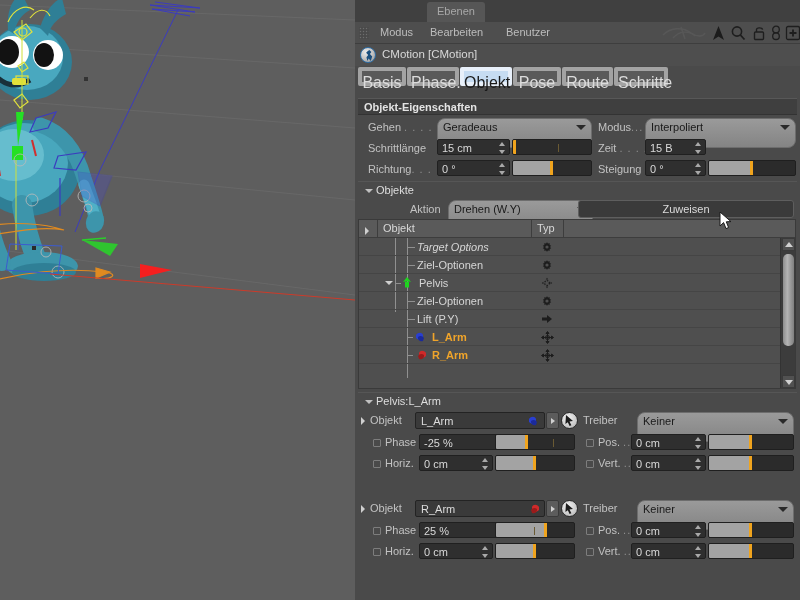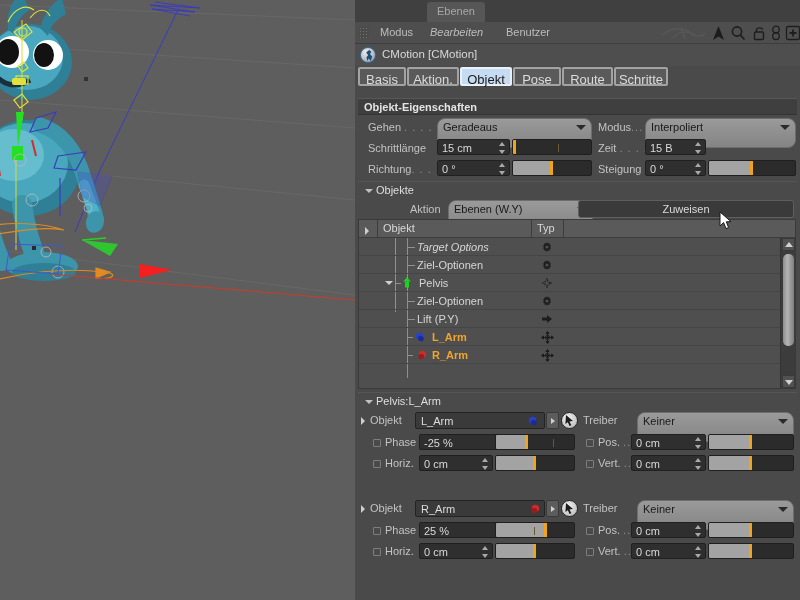--- a/index.html
+++ b/index.html
@@ -47,21 +47,21 @@
     background-image:
       radial-gradient(#6e6e6e 0.7px, transparent 0.8px),
       radial-gradient(#3f3f3f 0.7px, transparent 0.8px);
     background-size: 3px 3px, 3px 3px;
     background-position: 0 0, 1.5px 1.5px;
   }
   .menuitem {
     position: absolute; top: 4px; font-size: 11px; color: #bdbdbd; padding: 0 3px;
   }
   #menu-modus { left: 22px; }
-  #menu-bearbeiten { left: 72px; font-style: italic; }
+  #menu-bearbeiten { left: 72px; }
   #menu-benutzer { left: 148px; }
   .tbicon { position: absolute; top: 3px; width: 17px; height: 16px; }
   #ic-logo   { left: 306px; width: 46px; opacity: .35; }
   #ic-arrow  { left: 355px; }
   #ic-search { left: 375px; }
   #ic-lock   { left: 396px; }
   #ic-link   { left: 415px; }
   #ic-plus   { left: 430px; }
 
   
@@ -80,23 +80,23 @@
     clip-path: polygon(55% 0%, 80% 18%, 62% 36%, 90% 58%, 72% 100%, 46% 78%, 30% 100%, 18% 66%, 40% 46%, 14% 26%, 36% 10%);
   }
   .objhead .otitle {
     position: absolute; left: 27px; top: 4px; font-size: 11.5px; color: #d8d8d8;
   }
 
   
   .subtabs { position: relative; height: 22px; background: #4a4a4a; }
   .stab {
     position: absolute; top: 1px; height: 19px; padding-top: 3px;
-    text-align: center; font-size: 13px;
+    text-align: center; font-size: 16px;
     background: #5a5a5a; color: #dcdcdc;
-    border: 2px solid #a3a3a3; border-radius: 2px;
+    border: 4px solid #a3a3a3; border-radius: 2px;
   }
   .stab.active { background: #c6dcf2; color: #1a1a1a; border-color: #e8f0fa; }
 
   
   .sectionbar {
     position: relative; height: 17px; background: #3f3f3f;
     border-top: 1px solid #585858; border-bottom: 1px solid #333;
   }
   .sectionbar .stitle {
     position: absolute; left: 6px; top: 2px; font-size: 11px; color: #e4e4e4; font-weight: bold;
@@ -413,21 +413,21 @@
       </div>
     </div>
 
     <div class="objhead">
       <div class="oicon"></div>
       <div class="otitle">CMotion [CMotion]</div>
     </div>
 
     <div class="subtabs">
       <div class="stab" style="left:3px;width:48px;">Basis</div>
-      <div class="stab" style="left:52px;width:52px;">Aktion.</div>
+      <div class="stab" style="left:52px;width:52px;">Phase.</div>
       <div class="stab active" style="left:105px;width:52px;">Objekt</div>
       <div class="stab" style="left:158px;width:48px;">Pose</div>
       <div class="stab" style="left:207px;width:51px;">Route</div>
       <div class="stab" style="left:259px;width:54px;">Schritte</div>
     </div>
 
     <div class="sectionbar" style="position:absolute;left:3px;top:98px;width:439px;">
       <div class="stitle">Objekt-Eigenschaften</div>
     </div>
 
@@ -486,21 +486,21 @@
       <div class="handle" style="left:48%;"></div>
     </div>
 
     <div class="sectionbar sub" style="position:absolute;left:3px;top:181px;width:439px;height:16px;">
       <div class="tri down"></div>
       <div class="stitle">Objekte</div>
     </div>
 
     <div class="lbl" style="left:55px;top:203px;">Aktion</div>
     <div class="dropdown" style="left:93px;top:200px;width:145px;">
-      <div class="val">Ebenen (W.Y)</div>
+      <div class="val">Drehen (W.Y)</div>
       <div class="caret"></div>
     </div>
     <div class="btn" style="left:223px;top:200px;width:216px;">Zuweisen</div>
 
   </div>
 
   <div id="treebox">
     <div id="treehead">
       <div class="expander" style="left:6px;top:7px;border-left:4px solid #cfcfcf;border-right:none;border-top:4px solid transparent;border-bottom:4px solid transparent;"></div>
       <div class="sep" style="left:18px;"></div>

